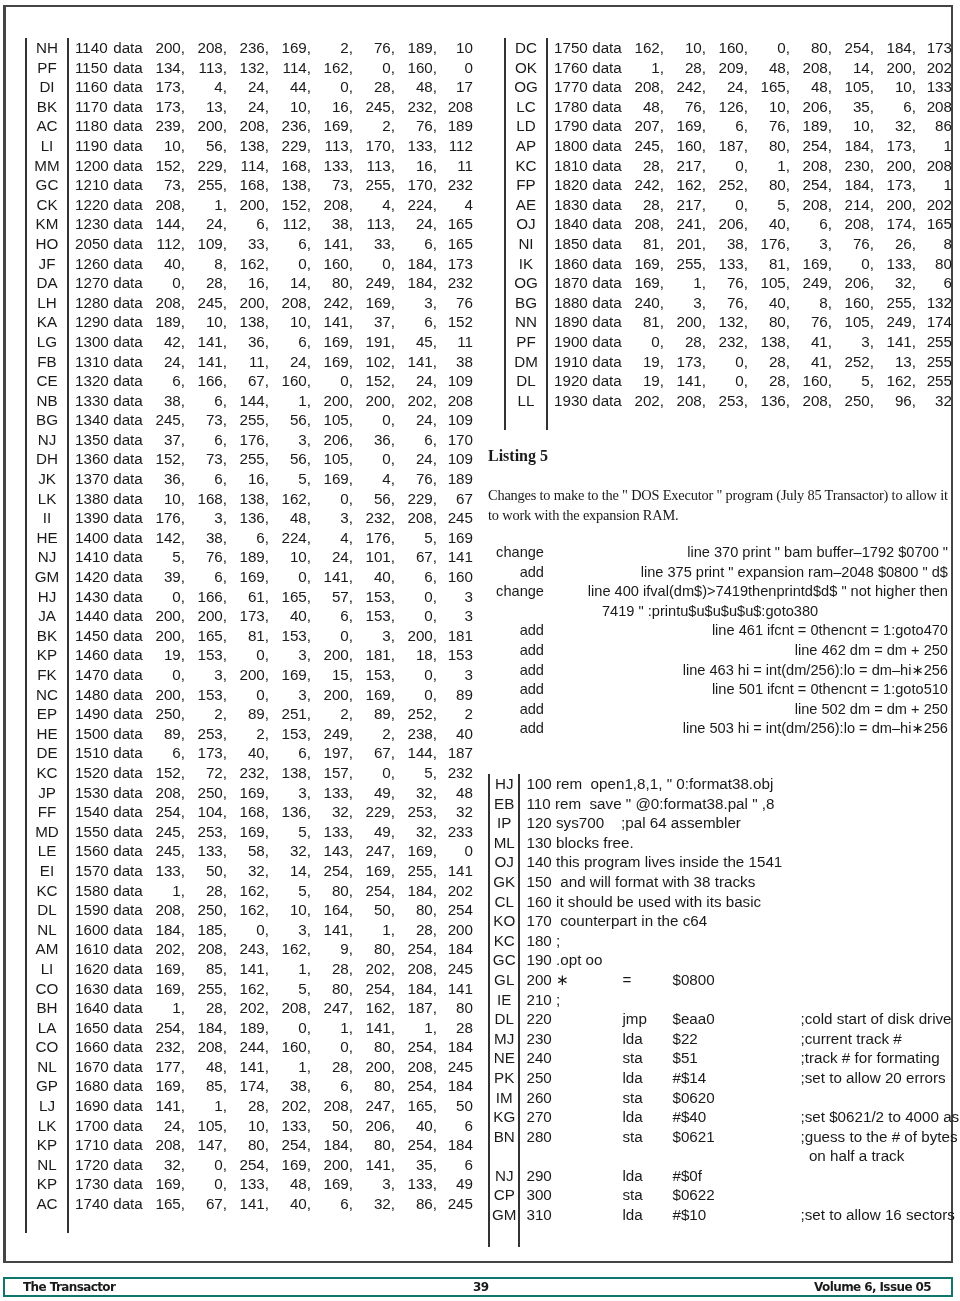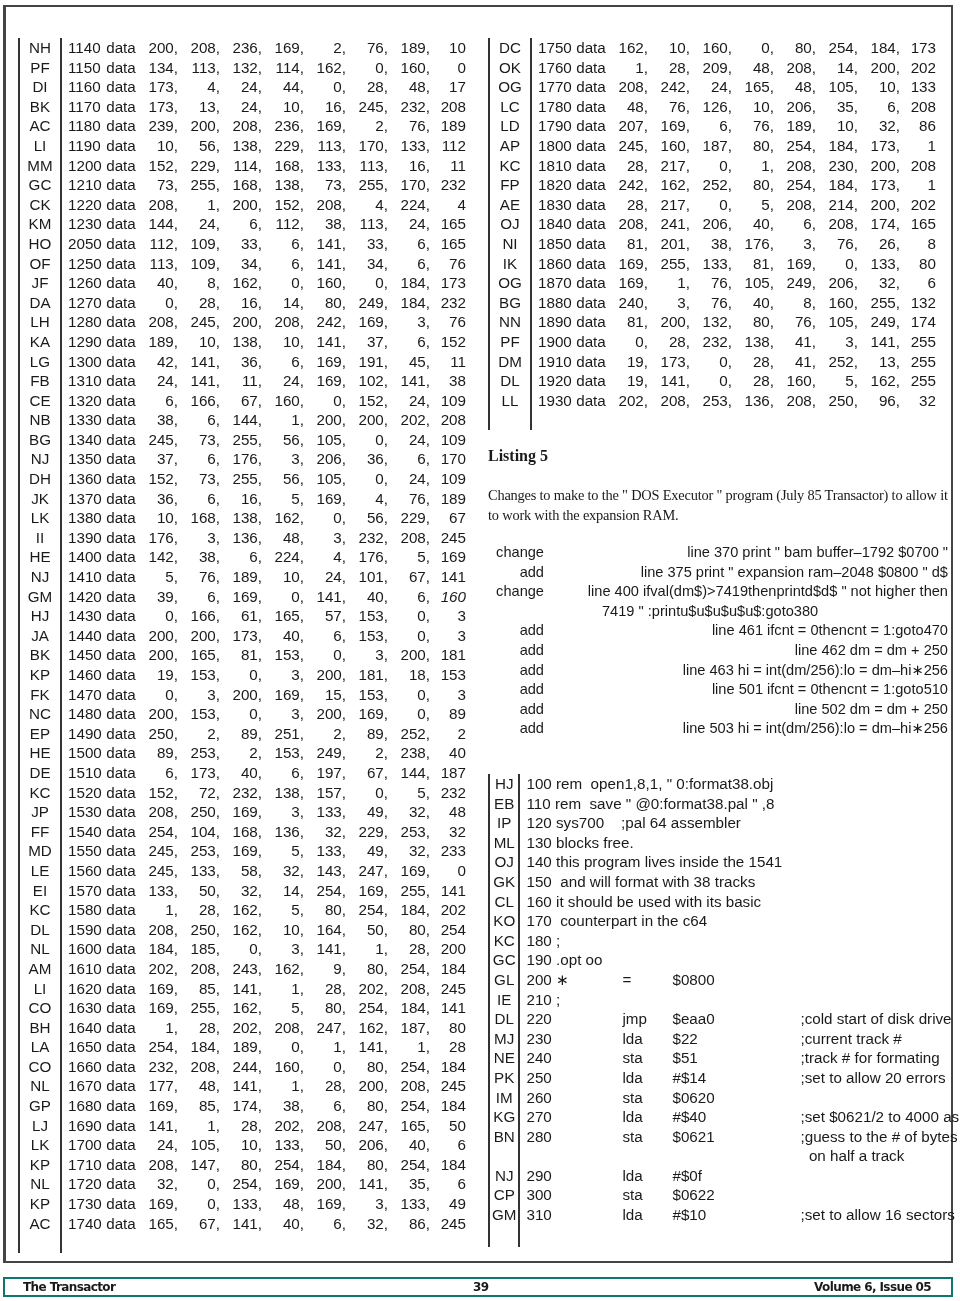--- a/index.html
+++ b/index.html
@@ -44,21 +44,21 @@
   .a-num { width: 96px; }
   .a-op { width: 50px; }
   .a-arg { width: 128px; }
   .a-cmt { width: auto; }
 </style>
 </head>
 <body>
 
 <div class="frame"></div>
 
-<div class="listing" style="left:18px; top:38px;">
+<div class="listing" style="left:25px; top:38px;">
   <table class="lst-table">
       <tbody id="left-body">
         <tr>
           <td class="code">NH</td>
           <td class="line"><span class="ln">1140</span><span class="kw"> data</span><span class="num v0">200,</span><span class="num vn">208,</span><span class="num vn">236,</span><span class="num vn">169,</span><span class="num vn">2,</span><span class="num vn">76,</span><span class="num vn">189,</span><span class="num vn" style="width: 36px;">10</span></td>
         </tr>
         <tr>
           <td class="code">PF</td>
           <td class="line"><span class="ln">1150</span><span class="kw"> data</span><span class="num v0">134,</span><span class="num vn">113,</span><span class="num vn">132,</span><span class="num vn">114,</span><span class="num vn">162,</span><span class="num vn">0,</span><span class="num vn">160,</span><span class="num vn" style="width: 36px;">0</span></td>
         </tr>
@@ -92,24 +92,20 @@
         </tr>
         <tr>
           <td class="code">KM</td>
           <td class="line"><span class="ln">1230</span><span class="kw"> data</span><span class="num v0">144,</span><span class="num vn">24,</span><span class="num vn">6,</span><span class="num vn">112,</span><span class="num vn">38,</span><span class="num vn">113,</span><span class="num vn">24,</span><span class="num vn" style="width: 36px;">165</span></td>
         </tr>
         <tr>
           <td class="code">HO</td>
           <td class="line"><span class="ln">2050</span><span class="kw"> data</span><span class="num v0">112,</span><span class="num vn">109,</span><span class="num vn">33,</span><span class="num vn">6,</span><span class="num vn">141,</span><span class="num vn">33,</span><span class="num vn">6,</span><span class="num vn" style="width: 36px;">165</span></td>
         </tr>
         <tr>
-          <td class="code">OF</td>
-          <td class="line"><span class="ln">1250</span><span class="kw"> data</span><span class="num v0">113,</span><span class="num vn">109,</span><span class="num vn">34,</span><span class="num vn">6,</span><span class="num vn">141,</span><span class="num vn">34,</span><span class="num vn">6,</span><span class="num vn" style="width: 36px;">76</span></td>
-        </tr>
-        <tr>
           <td class="code">JF</td>
           <td class="line"><span class="ln">1260</span><span class="kw"> data</span><span class="num v0">40,</span><span class="num vn">8,</span><span class="num vn">162,</span><span class="num vn">0,</span><span class="num vn">160,</span><span class="num vn">0,</span><span class="num vn">184,</span><span class="num vn" style="width: 36px;">173</span></td>
         </tr>
         <tr>
           <td class="code">DA</td>
           <td class="line"><span class="ln">1270</span><span class="kw"> data</span><span class="num v0">0,</span><span class="num vn">28,</span><span class="num vn">16,</span><span class="num vn">14,</span><span class="num vn">80,</span><span class="num vn">249,</span><span class="num vn">184,</span><span class="num vn" style="width: 36px;">232</span></td>
         </tr>
         <tr>
           <td class="code">LH</td>
           <td class="line"><span class="ln">1280</span><span class="kw"> data</span><span class="num v0">208,</span><span class="num vn">245,</span><span class="num vn">200,</span><span class="num vn">208,</span><span class="num vn">242,</span><span class="num vn">169,</span><span class="num vn">3,</span><span class="num vn" style="width: 36px;">76</span></td>
@@ -161,21 +157,21 @@
         <tr>
           <td class="code">HE</td>
           <td class="line"><span class="ln">1400</span><span class="kw"> data</span><span class="num v0">142,</span><span class="num vn">38,</span><span class="num vn">6,</span><span class="num vn">224,</span><span class="num vn">4,</span><span class="num vn">176,</span><span class="num vn">5,</span><span class="num vn" style="width: 36px;">169</span></td>
         </tr>
         <tr>
           <td class="code">NJ</td>
           <td class="line"><span class="ln">1410</span><span class="kw"> data</span><span class="num v0">5,</span><span class="num vn">76,</span><span class="num vn">189,</span><span class="num vn">10,</span><span class="num vn">24,</span><span class="num vn">101,</span><span class="num vn">67,</span><span class="num vn" style="width: 36px;">141</span></td>
         </tr>
         <tr>
           <td class="code">GM</td>
-          <td class="line"><span class="ln">1420</span><span class="kw"> data</span><span class="num v0">39,</span><span class="num vn">6,</span><span class="num vn">169,</span><span class="num vn">0,</span><span class="num vn">141,</span><span class="num vn">40,</span><span class="num vn">6,</span><span class="num vn" style="width: 36px; font-style: italic;">160</span></td>
+          <td class="line"><span class="ln">1420</span><span class="kw"> data</span><span class="num v0">39,</span><span class="num vn">6,</span><span class="num vn">169,</span><span class="num vn">0,</span><span class="num vn">141,</span><span class="num vn">40,</span><span class="num vn">6,</span><span class="num vn" style="width: 36px;">160</span></td>
         </tr>
         <tr>
           <td class="code">HJ</td>
           <td class="line"><span class="ln">1430</span><span class="kw"> data</span><span class="num v0">0,</span><span class="num vn">166,</span><span class="num vn">61,</span><span class="num vn">165,</span><span class="num vn">57,</span><span class="num vn">153,</span><span class="num vn">0,</span><span class="num vn" style="width: 36px;">3</span></td>
         </tr>
         <tr>
           <td class="code">JA</td>
           <td class="line"><span class="ln">1440</span><span class="kw"> data</span><span class="num v0">200,</span><span class="num vn">200,</span><span class="num vn">173,</span><span class="num vn">40,</span><span class="num vn">6,</span><span class="num vn">153,</span><span class="num vn">0,</span><span class="num vn" style="width: 36px;">3</span></td>
         </tr>
         <tr>
@@ -299,21 +295,21 @@
           <td class="line"><span class="ln">1740</span><span class="kw"> data</span><span class="num v0">165,</span><span class="num vn">67,</span><span class="num vn">141,</span><span class="num vn">40,</span><span class="num vn">6,</span><span class="num vn">32,</span><span class="num vn">86,</span><span class="num vn" style="width: 36px;">245</span></td>
         </tr>
         <tr class="tail">
           <td class="code"></td>
           <td class="line"></td>
         </tr>
       </tbody>
     </table>
 </div>
 
-<div class="listing" style="left:488px; top:38px;">
+<div class="listing" style="left:504px; top:38px;">
   <table class="lst-table">
       <tbody id="right-body">
         <tr>
           <td class="code">DC</td>
           <td class="line"><span class="ln">1750</span><span class="kw"> data</span><span class="num v0">162,</span><span class="num vn">10,</span><span class="num vn">160,</span><span class="num vn">0,</span><span class="num vn">80,</span><span class="num vn">254,</span><span class="num vn">184,</span><span class="num vn" style="width: 36px;">173</span></td>
         </tr>
         <tr>
           <td class="code">OK</td>
           <td class="line"><span class="ln">1760</span><span class="kw"> data</span><span class="num v0">1,</span><span class="num vn">28,</span><span class="num vn">209,</span><span class="num vn">48,</span><span class="num vn">208,</span><span class="num vn">14,</span><span class="num vn">200,</span><span class="num vn" style="width: 36px;">202</span></td>
         </tr>

